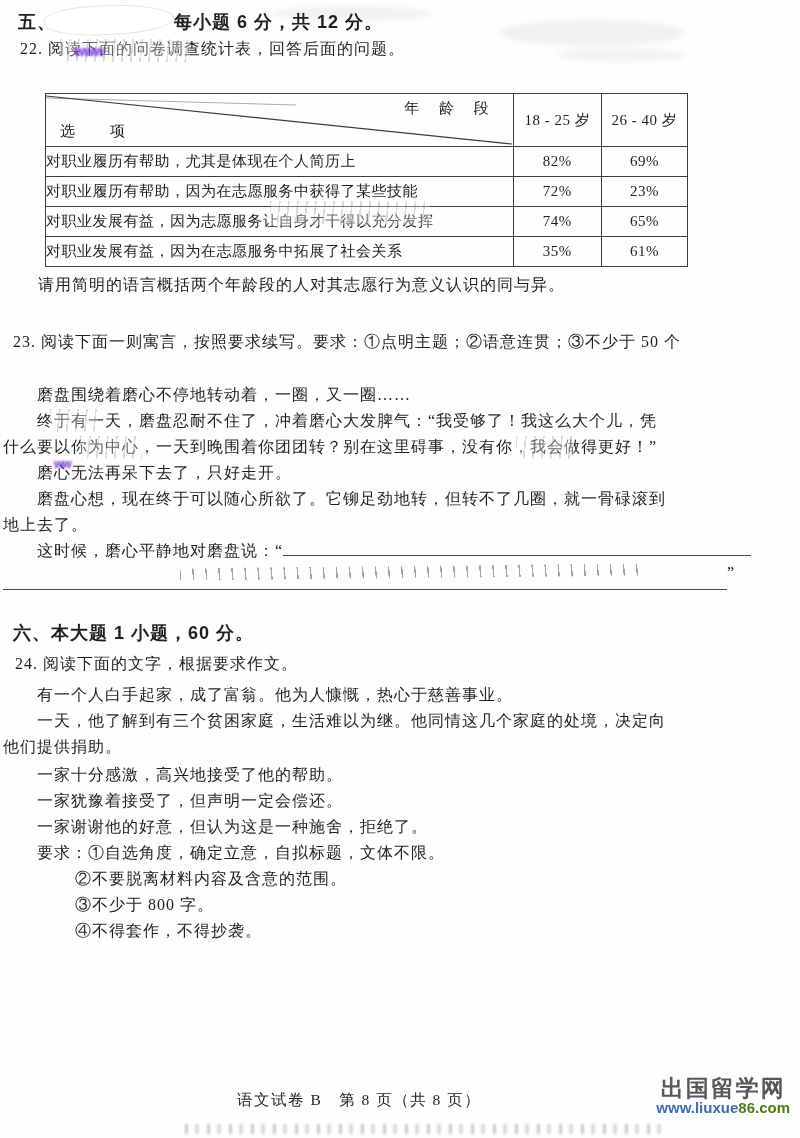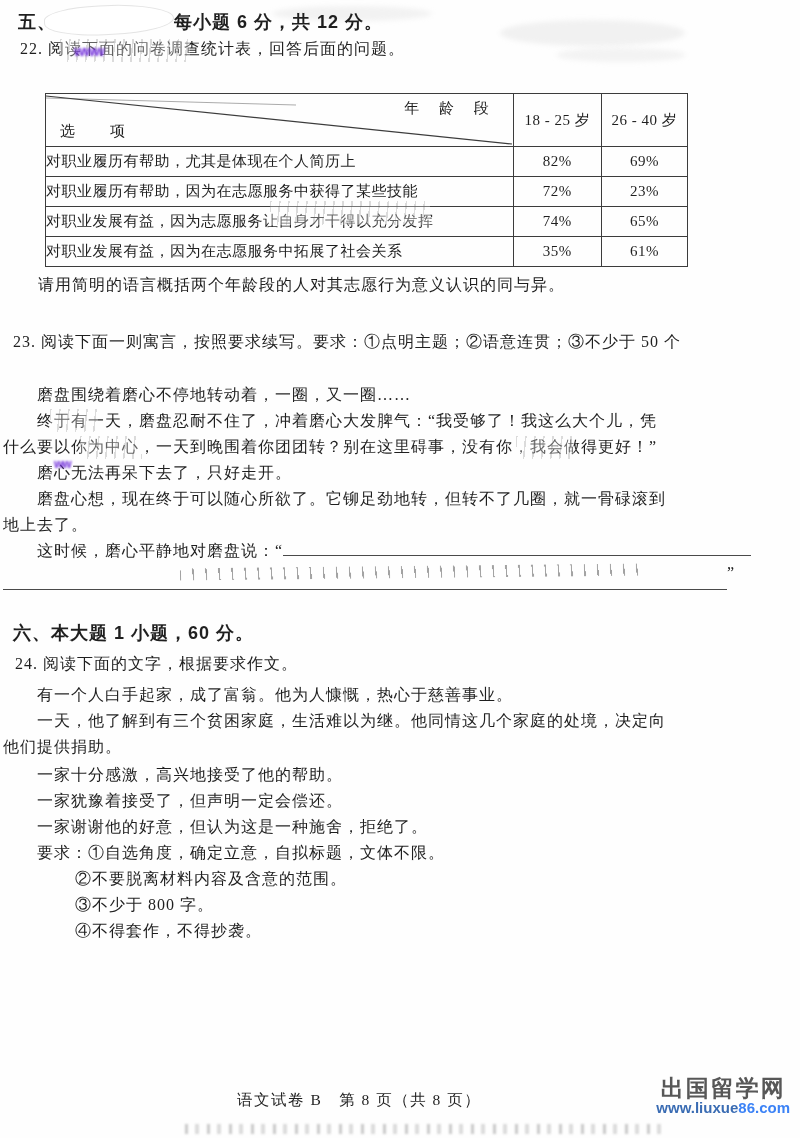--- a/index.html
+++ b/index.html
@@ -43,21 +43,21 @@
             filter:blur(0.45px);transform:rotate(-0.6deg);}
   .cutline{background-image:repeating-linear-gradient(90deg,rgba(110,110,110,0.45) 0 3px,transparent 3px 10px,
             rgba(130,130,130,0.35) 10px 14px,transparent 14px 22px);
            filter:blur(0.9px);opacity:0.8;}
   
   .footer{font-size:15.5px;letter-spacing:1.5px;white-space:nowrap;}
   .site-mark{text-align:center;line-height:1.05;font-family:"Liberation Sans","DejaVu Sans",sans-serif;}
   .site-name{font-size:23px;font-weight:bold;color:#575757;letter-spacing:2px;}
   .site-url{font-size:15px;font-weight:bold;}
   .url-blue{color:#3a6cb3;}
-  .url-red{color:#3b82f6;}
+  .url-red{color:#4d7c0f;}
 </style>
 </head>
 <body>
 
 <div class="page">
 
   <div class="abs smear" style="left:272px;top:6px;width:160px;height:15px;background:rgba(214,214,214,0.30);"></div>
   <div class="abs smear" style="left:500px;top:20px;width:185px;height:26px;background:rgba(216,216,216,0.32);"></div>
   <div class="abs smear" style="left:556px;top:48px;width:130px;height:14px;background:rgba(222,222,222,0.32);"></div>
 

